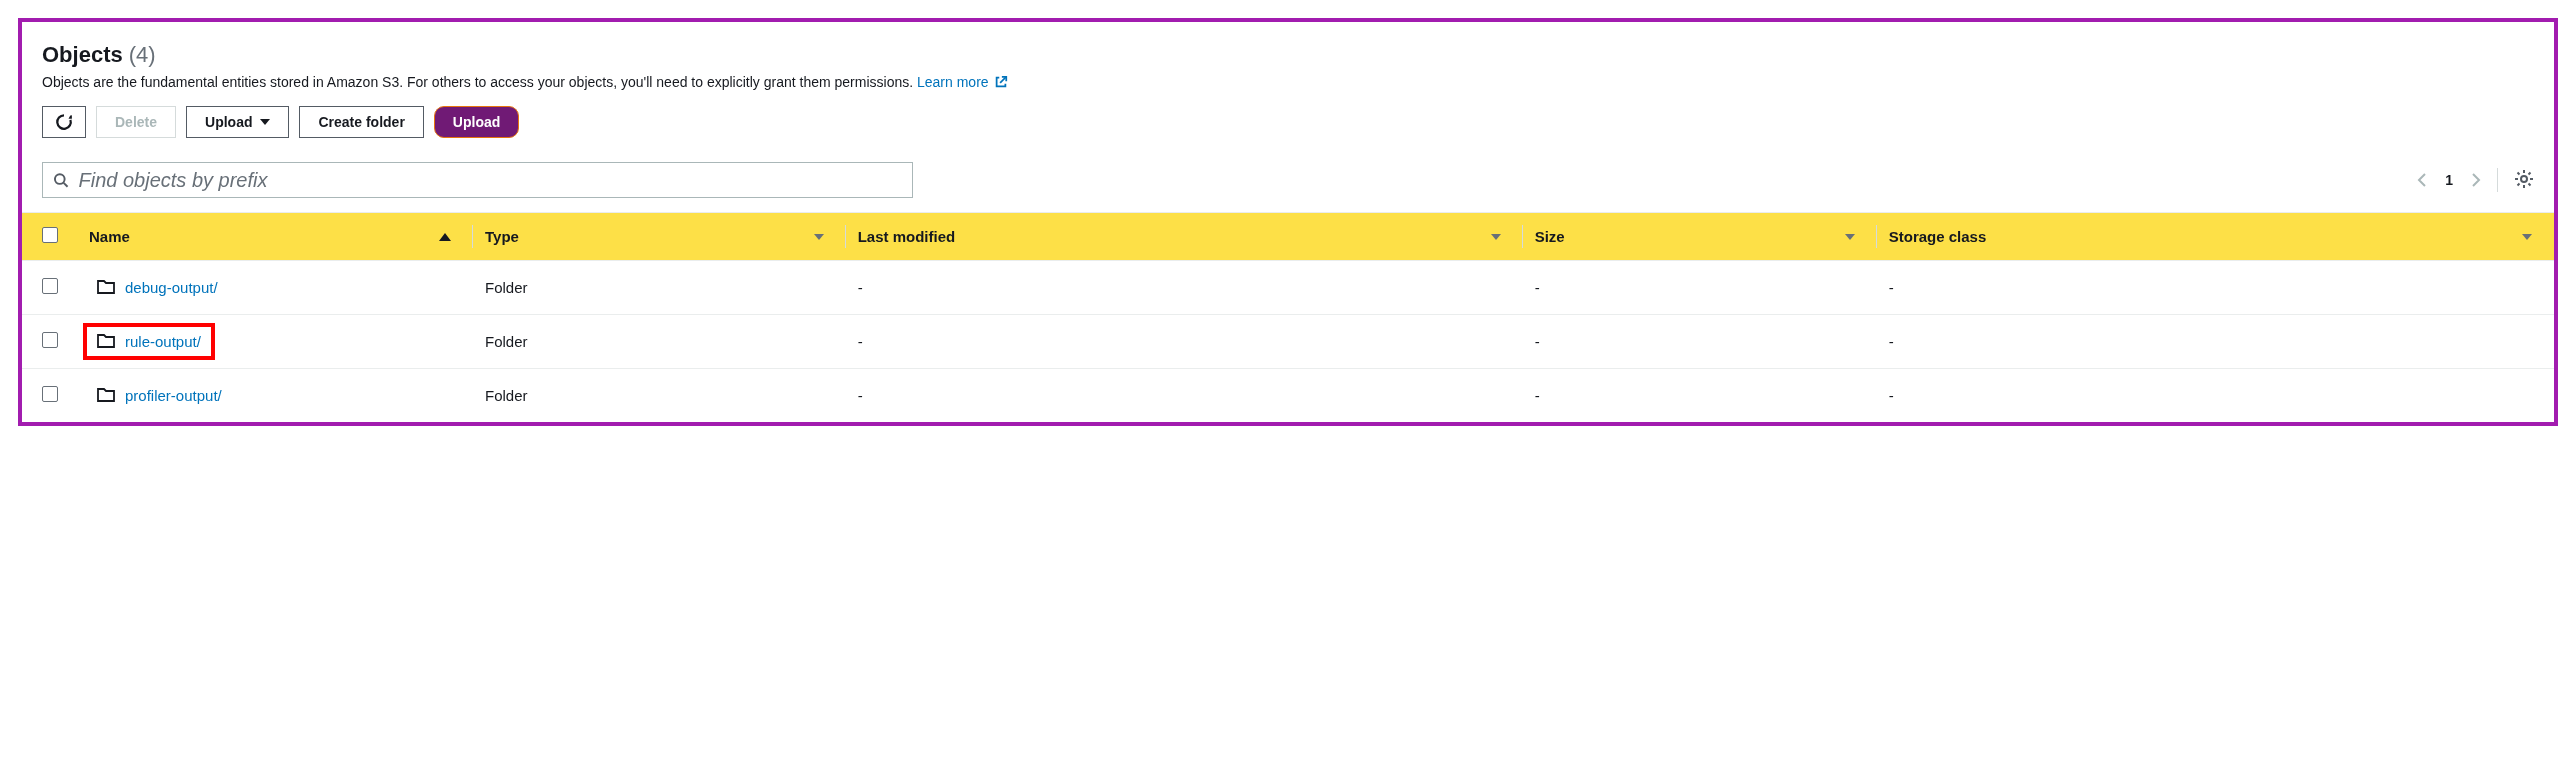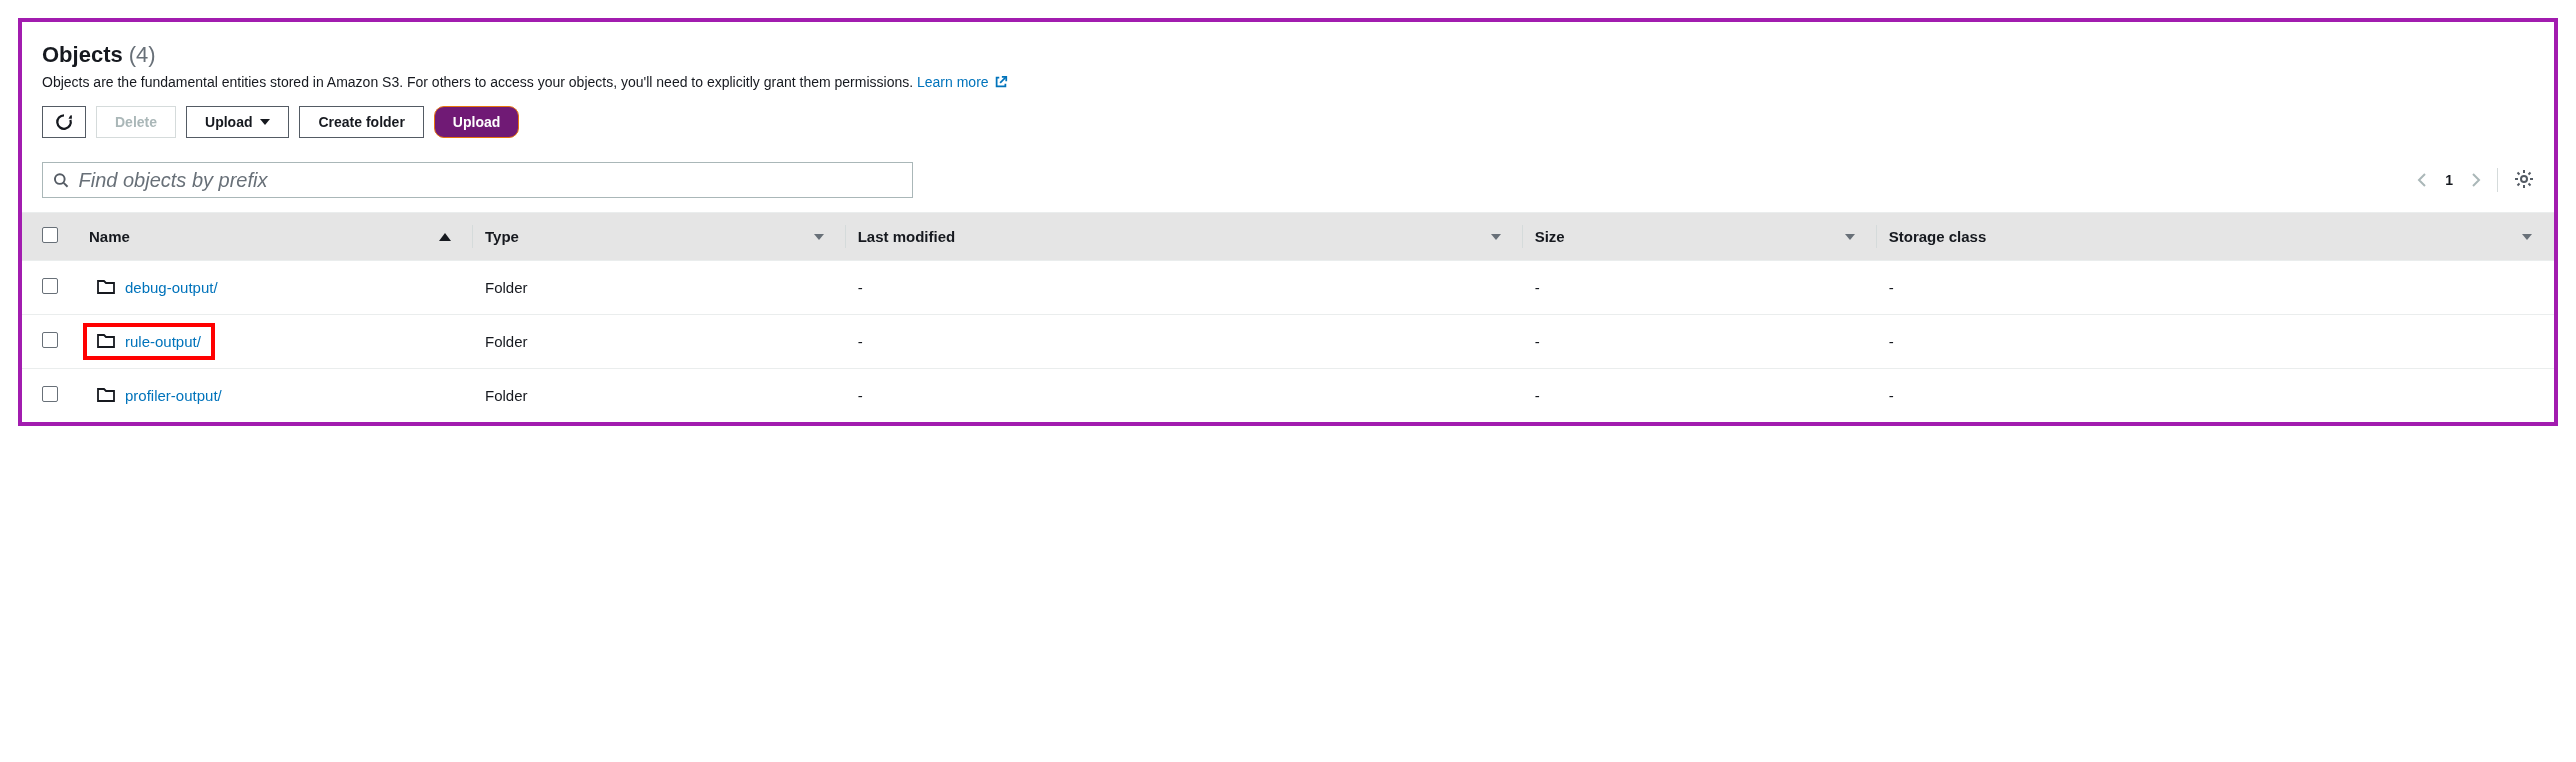--- a/index.html
+++ b/index.html
@@ -54,21 +54,21 @@
   .search-wrap input::placeholder { color:#687078; font-style:italic;}
   .spacer { flex: 1; }
   .pager { display:flex; align-items:center; gap:18px; color:#687078;}
   .pager .page { color:#16191f; font-weight:700;}
   .pager svg { cursor:pointer;}
   .divider { width:1px; height:24px; background:#d5dbdb;}
   .gear { cursor:pointer;}
   table { width:100%; border-collapse: collapse; }
   thead th {
     text-align:left; font-weight:700; font-size:15px; color:#16191f;
-    padding: 14px 12px; background:#e5e5e5;
+    padding: 14px 12px; background:#fde047;
     border-top:1px solid #eaeded; border-bottom:1px solid #eaeded;
     position:relative;
   }
   thead th .col-sep { position:absolute; right:0; top:25%; height:50%; width:1px; background:#d5dbdb;}
   thead th:first-child { width:55px; text-align:center;}
   thead th.name-col { width: 396px;}
   tbody td {
     padding: 14px 12px; border-bottom:1px solid #eaeded; font-size:15px;
     vertical-align: middle;
   }

